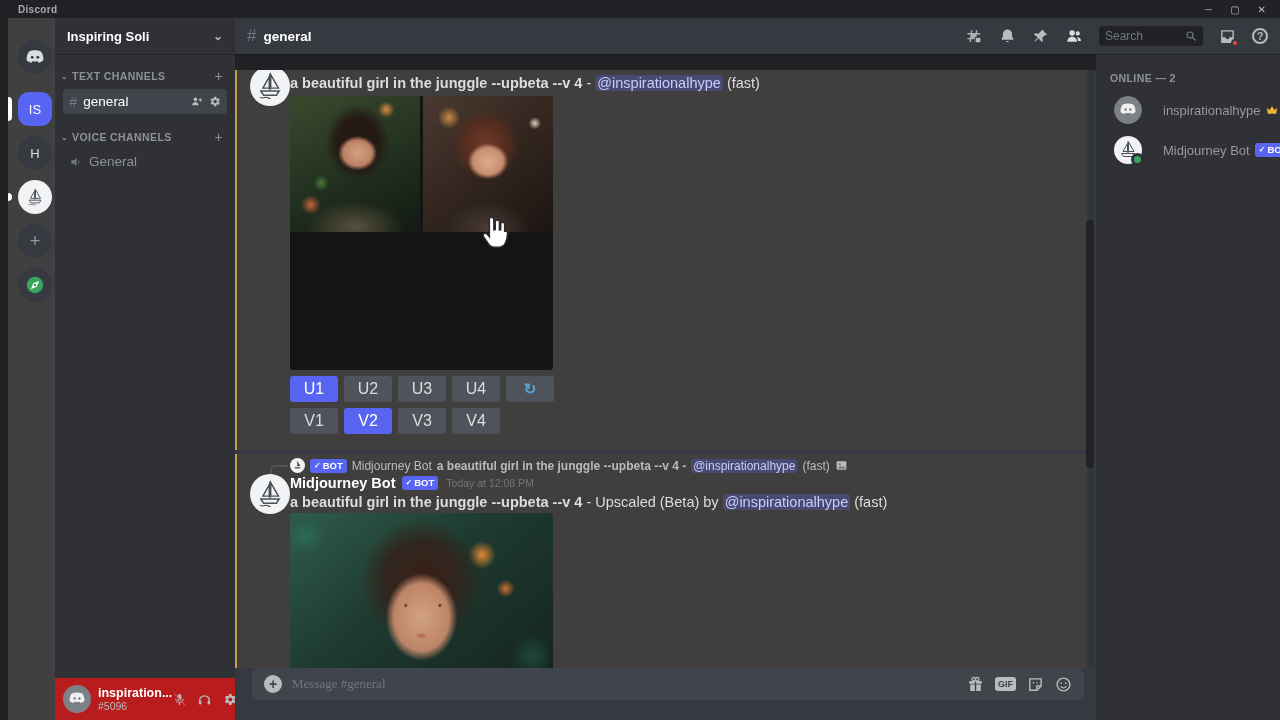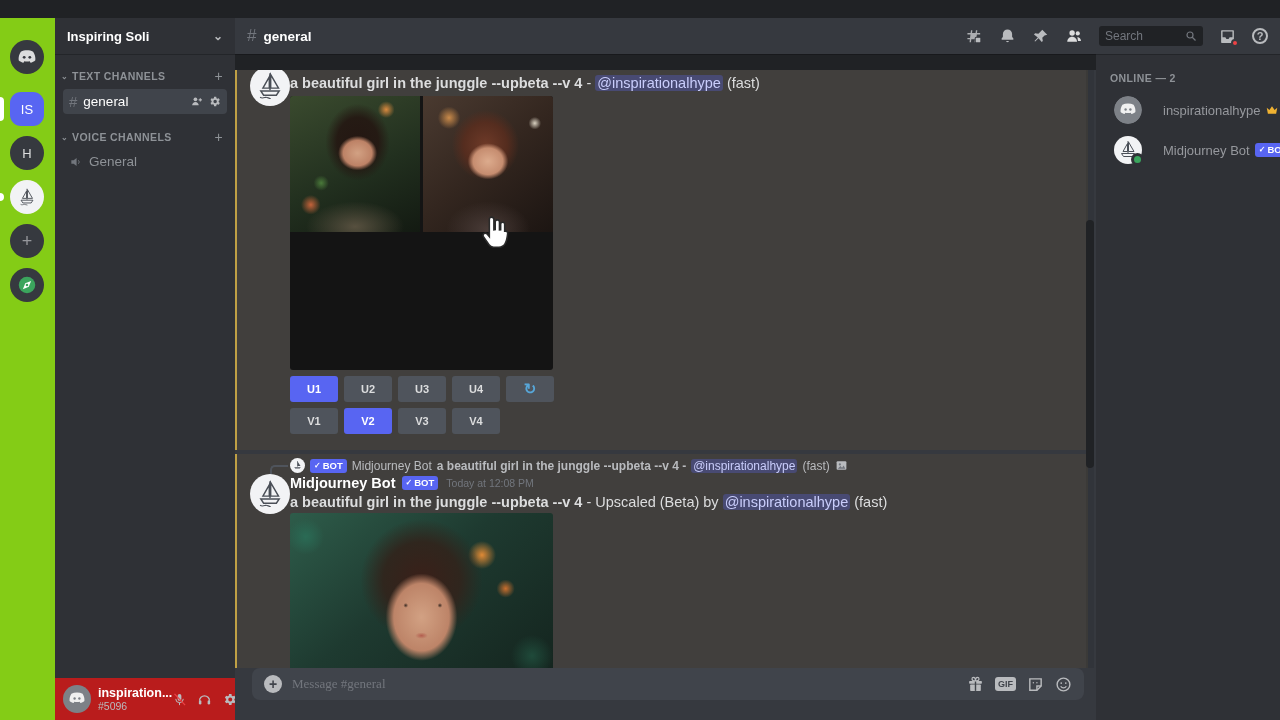--- a/index.html
+++ b/index.html
@@ -8,21 +8,21 @@
   #app { position:relative; width:1280px; height:720px; }
 
   
   .titlebar { position:absolute; left:0; top:0; width:1280px; height:18px; background:#202225;
               display:flex; align-items:center; color:#b9bbbe; font-size:10px; }
   .titlebar .appname { margin-left:18px; letter-spacing:.3px; font-weight:700; color:#a8aaad; }
   .win-controls { margin-left:auto; display:flex; gap:18px; margin-right:14px; font-size:10px; color:#b9bbbe; }
   .win-controls span { cursor:default; }
 
   
-  .rail { position:absolute; left:0; top:18px; width:55px; height:702px; background:#84cc16; }
+  .rail { position:absolute; left:8px; top:18px; width:55px; height:702px; background:#404040; }
   .rail-item { position:absolute; left:10px; width:34px; height:34px; border-radius:50%;
                background:#36393f; color:#dcddde; display:flex; align-items:center; justify-content:center;
                font-size:13px; font-weight:500; }
   .rail-item.selected { border-radius:11px; background:#5865f2; color:#fff; }
   .rail-item.white { background:#f2f3f5; }
   .rail-pill { position:absolute; left:0; width:4px; background:#fff; border-radius:0 4px 4px 0; }
   .rail-plus { font-size:18px; color:#96989d; font-weight:400; }
 
   
   .sidebar { position:absolute; left:55px; top:18px; width:180px; height:702px; background:#2f3136; }
@@ -102,21 +102,21 @@
       radial-gradient(ellipse 27px 25px at 50% 52%, #d8a88a 0%, #c08265 55%, rgba(0,0,0,0) 75%),
       radial-gradient(ellipse 46px 48px at 50% 40%, #261a12 0%, rgba(38,26,18,.9) 45%, rgba(0,0,0,0) 70%),
       radial-gradient(ellipse 70px 32px at 50% 98%, #8a8478 0%, rgba(0,0,0,0) 70%),
       radial-gradient(circle 13px at 86% 60%, #c07a3a 0%, rgba(0,0,0,0) 70%),
       radial-gradient(circle 11px at 10% 60%, #3f6a3f 0%, rgba(0,0,0,0) 70%),
       radial-gradient(circle 9px at 30% 12%, #d0c8b8 0%, rgba(0,0,0,0) 70%),
       linear-gradient(150deg, #44503c 0%, #28321f 55%, #151a12 100%); }
 
   .btn-row { position:absolute; left:53px; display:flex; gap:6px; }
   .mj-btn { width:48px; height:26px; border:none; border-radius:3px; background:#4f545c; color:#dcddde;
-            font-size:11px; font-weight:700; font-family:"Liberation Sans", sans-serif; }
+            font-size:16px; font-weight:400; font-family:"Liberation Sans", sans-serif; }
   .mj-btn.primary { background:#5865f2; color:#fff; }
   .mj-btn.reroll { color:#57a6d8; font-size:15px; font-weight:700; }
 
   .reply-row { position:absolute; left:53px; top:4px; display:flex; align-items:center; gap:5px;
                font-size:12px; color:#b9bbbe; white-space:nowrap; }
   .reply-spine { position:absolute; left:33px; top:11px; width:18px; height:9px;
                  border-left:2px solid #4f545c; border-top:2px solid #4f545c; border-top-left-radius:5px; }
   .reply-row .r-avatar { width:15px; height:15px; border-radius:50%; background:#f2f3f5; overflow:hidden;
                          display:flex; align-items:center; justify-content:center; }
   .reply-row .r-name { color:#b9bbbe; font-weight:500; }
@@ -176,20 +176,28 @@
   .member .m-name { color:#96989d; font-size:13px; font-weight:500; display:flex; align-items:center; gap:5px;
                     white-space:nowrap;padding-left:12px; }
 
   svg { display:block; }
 </style>
 </head>
 <body>
 
 <div id="app">
 
+  <div class="titlebar">
+    <span class="appname">Discord</span>
+    <div class="win-controls">
+      <span>─</span>
+      <span>▢</span>
+      <span>✕</span>
+    </div>
+  </div>
 
   <div class="rail">
     <div class="rail-item" style="top:22px">
       <span>
         <svg width="20" height="14" viewBox="0 0 24 16">
             <path d="M4.6 1.6C6.9.4 9.4 0 12 0s5.1.4 7.4 1.6c2 3 3 6.6 2.6 10.3-1.6 1.6-3.7 2.6-5.8 3l-.9-1.8c-1.1.3-2.2.4-3.3.4s-2.2-.1-3.3-.4l-.9 1.8c-2.1-.4-4.2-1.4-5.8-3C1.6 8.2 2.6 4.6 4.6 1.6z" fill="#dcddde"></path>
             <circle cx="8.6" cy="8.4" r="1.7" fill="#36393f"></circle>
             <circle cx="15.4" cy="8.4" r="1.7" fill="#36393f"></circle>
           </svg>
       </span>

